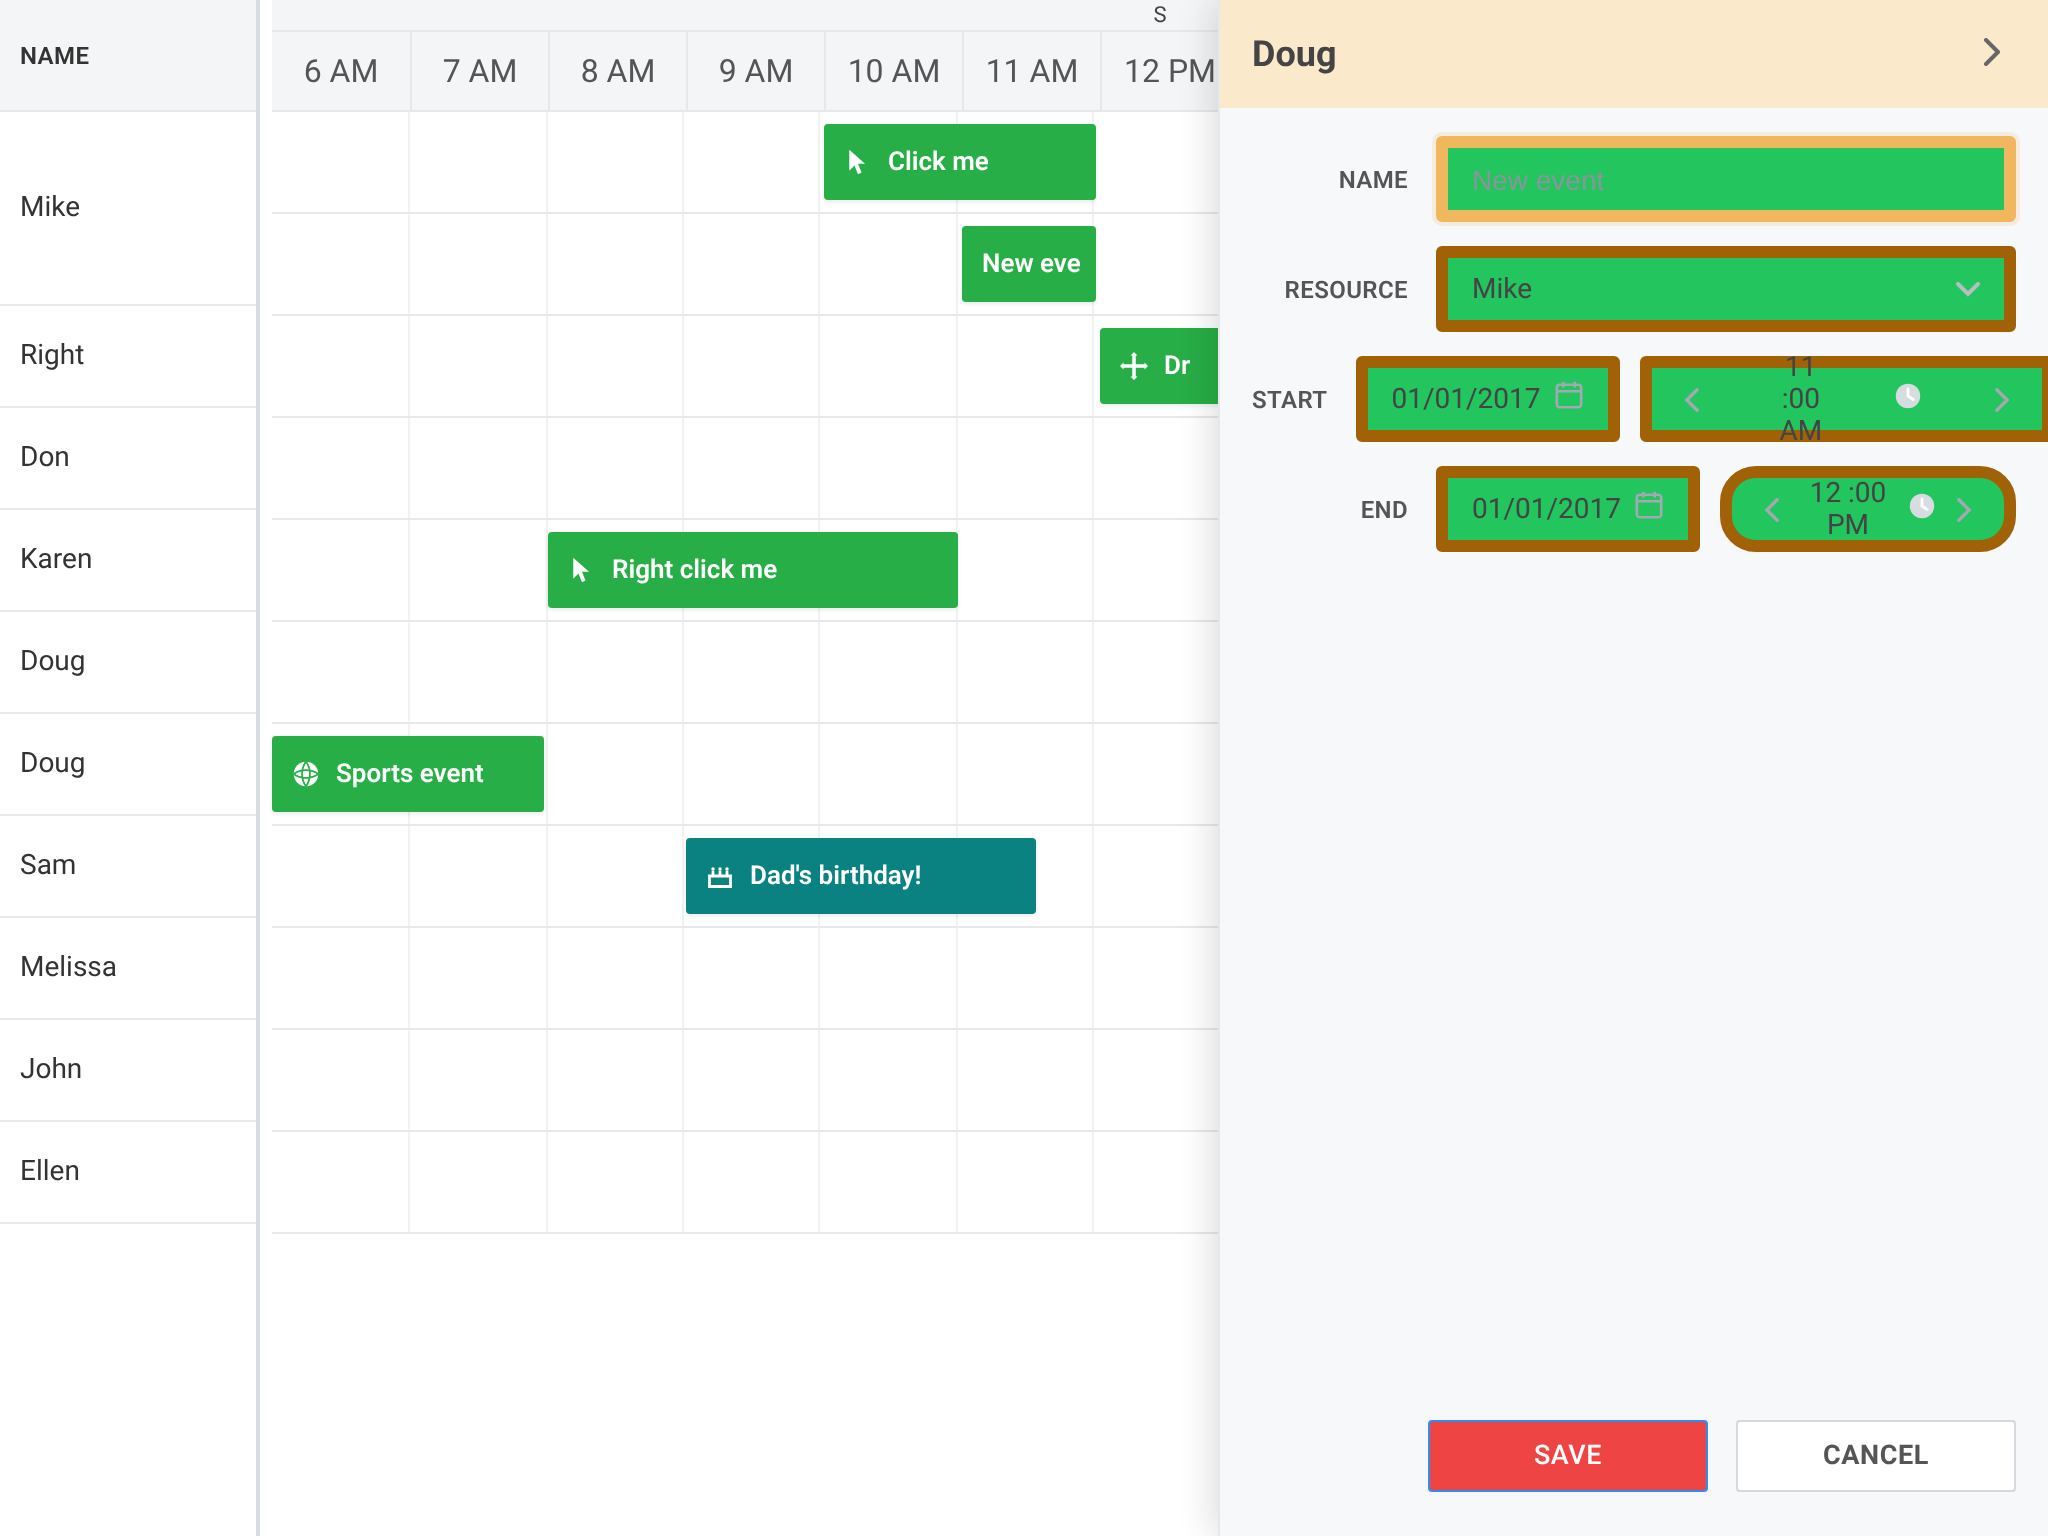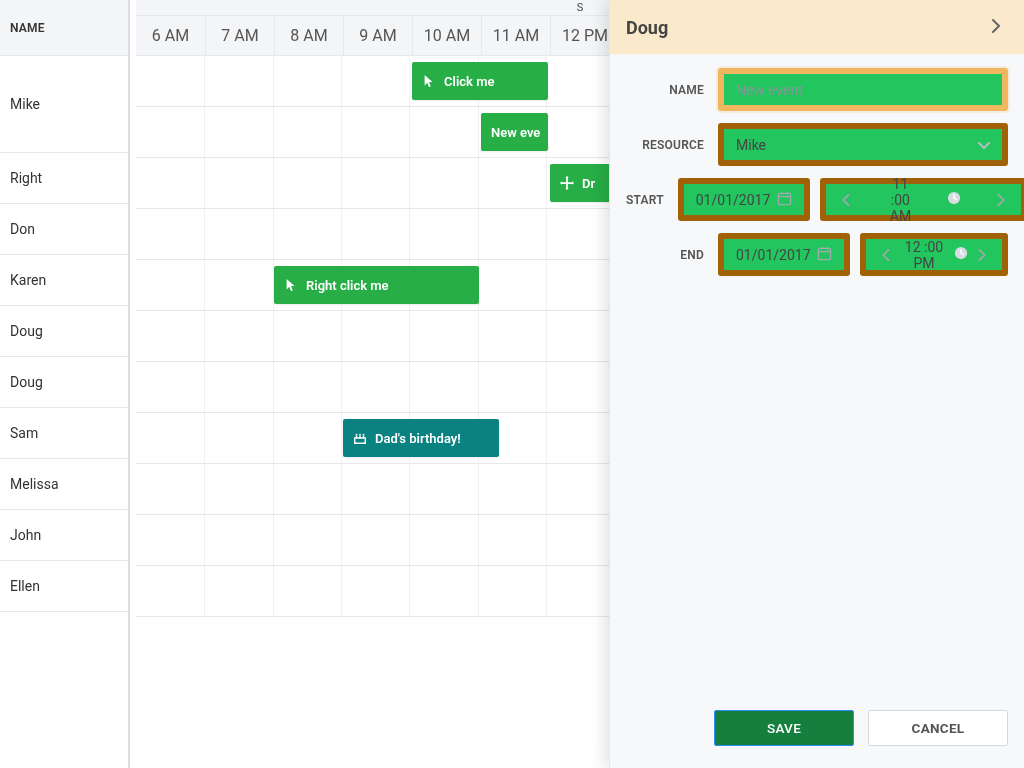--- a/index.html
+++ b/index.html
@@ -47,21 +47,21 @@
   .dt-row { display:flex; gap: 10px; flex:1; }
   .date { justify-content: space-between; }
   .date .cal { color: #a2a9b1; }
   .time { justify-content: space-between; gap: 6px; }
   .time .arrow { color: #a2a9b1; width: 16px; display:flex; justify-content:center; cursor:pointer; }
   .time .clock { color: #c6ccd2; }
   .time .val { flex:1; text-align:center; padding: 0 4px; font-size: 14px; color: #444; }
 
   .panel-footer { padding: 14px 16px 22px; display: flex; justify-content: flex-end; gap: 14px; }
   .btn { height: 36px; min-width: 140px; border-radius: 2px; font-size: 13.5px; font-weight: 500; display:flex; align-items:center; justify-content:center; cursor:pointer; letter-spacing:.3px; }
-  .btn-save { background: #15803d; color: #fff; border: 1px solid #2f8eff; }
+  .btn-save { background: #ef4444; color: #fff; border: 1px solid #2f8eff; }
   .btn-cancel { background: #fff; color: #555; border: 1px solid #d5d9de; font-weight: bold; }
 
   
   svg { fill: currentColor; }
 </style>
 </head>
 <body>
 
 <div class="app">
 
@@ -280,21 +280,30 @@
             <span>Dr</span>
           </div>
           <div class="event" style="top: 210px; left: 138px; width: 205px;">
             <span class="ico">
               <svg width="12" height="14" viewBox="0 0 12 16">
                 <path d="M1 1l0 12 3-3 2 5 2-1-2-5 4 0z" fill="#fff"></path>
               </svg>
             </span>
             <span>Right click me</span>
           </div>
-          <div class="event teal" style="top: 363px; left: 207px; width: 156px;">
+          <div class="event" style="top: 312px; left: 0px; width: 136px;">
+            <span class="ico">
+              <svg width="14" height="14" viewBox="0 0 16 16">
+                <circle cx="8" cy="8" r="7" fill="#fff"></circle>
+                <path d="M1 8c4-3 10-3 14 0M1 8c4 3 10 3 14 0M8 1c-3 4-3 10 0 14M8 1c3 4 3 10 0 14" stroke="#27ae46" stroke-width="1" fill="none"></path>
+              </svg>
+            </span>
+            <span>Sports event</span>
+          </div>
+          <div class="event teal" style="top: 363px; left: 207px; width: 175px;">
             <span class="ico">
               <svg width="14" height="14" viewBox="0 0 16 16">
                 <path d="M2 8h12v6H2zM4 5v3M8 5v3M12 5v3" stroke="#fff" stroke-width="1.6" fill="none"></path>
                 <circle cx="4" cy="4" r="1" fill="#fff"></circle>
                 <circle cx="8" cy="4" r="1" fill="#fff"></circle>
                 <circle cx="12" cy="4" r="1" fill="#fff"></circle>
               </svg>
             </span>
             <span>Dad's birthday!</span>
           </div>
@@ -383,21 +392,21 @@
             <span>01/01/2017</span>
             <span class="cal">
               <svg width="15" height="15" viewBox="0 0 16 16">
                   <rect x="1.5" y="2.5" width="13" height="12" rx="1.5" stroke="#a2a9b1" fill="none" stroke-width="1.4"></rect>
                   <line x1="1.5" y1="6" x2="14.5" y2="6" stroke="#a2a9b1" stroke-width="1.4"></line>
                   <line x1="5" y1="1" x2="5" y2="4" stroke="#a2a9b1" stroke-width="1.4"></line>
                   <line x1="11" y1="1" x2="11" y2="4" stroke="#a2a9b1" stroke-width="1.4"></line>
                 </svg>
             </span>
           </div>
-          <div class="time" style="flex:1;">
+          <div class="time" style="flex:1;border-radius:18px;">
             <span class="arrow">
               <svg width="8" height="12" viewBox="0 0 8 14">
                   <path d="M7 1L1 7l6 6" stroke="#a2a9b1" stroke-width="2" fill="none" stroke-linecap="round"></path>
                 </svg>
             </span>
             <span class="val">12 :00 PM</span>
             <span class="clock">
               <svg width="14" height="14" viewBox="0 0 16 16">
                   <circle cx="8" cy="8" r="7" fill="#d7dce1"></circle>
                   <path d="M8 4v4l3 2" stroke="#fff" stroke-width="1.6" fill="none" stroke-linecap="round"></path>

